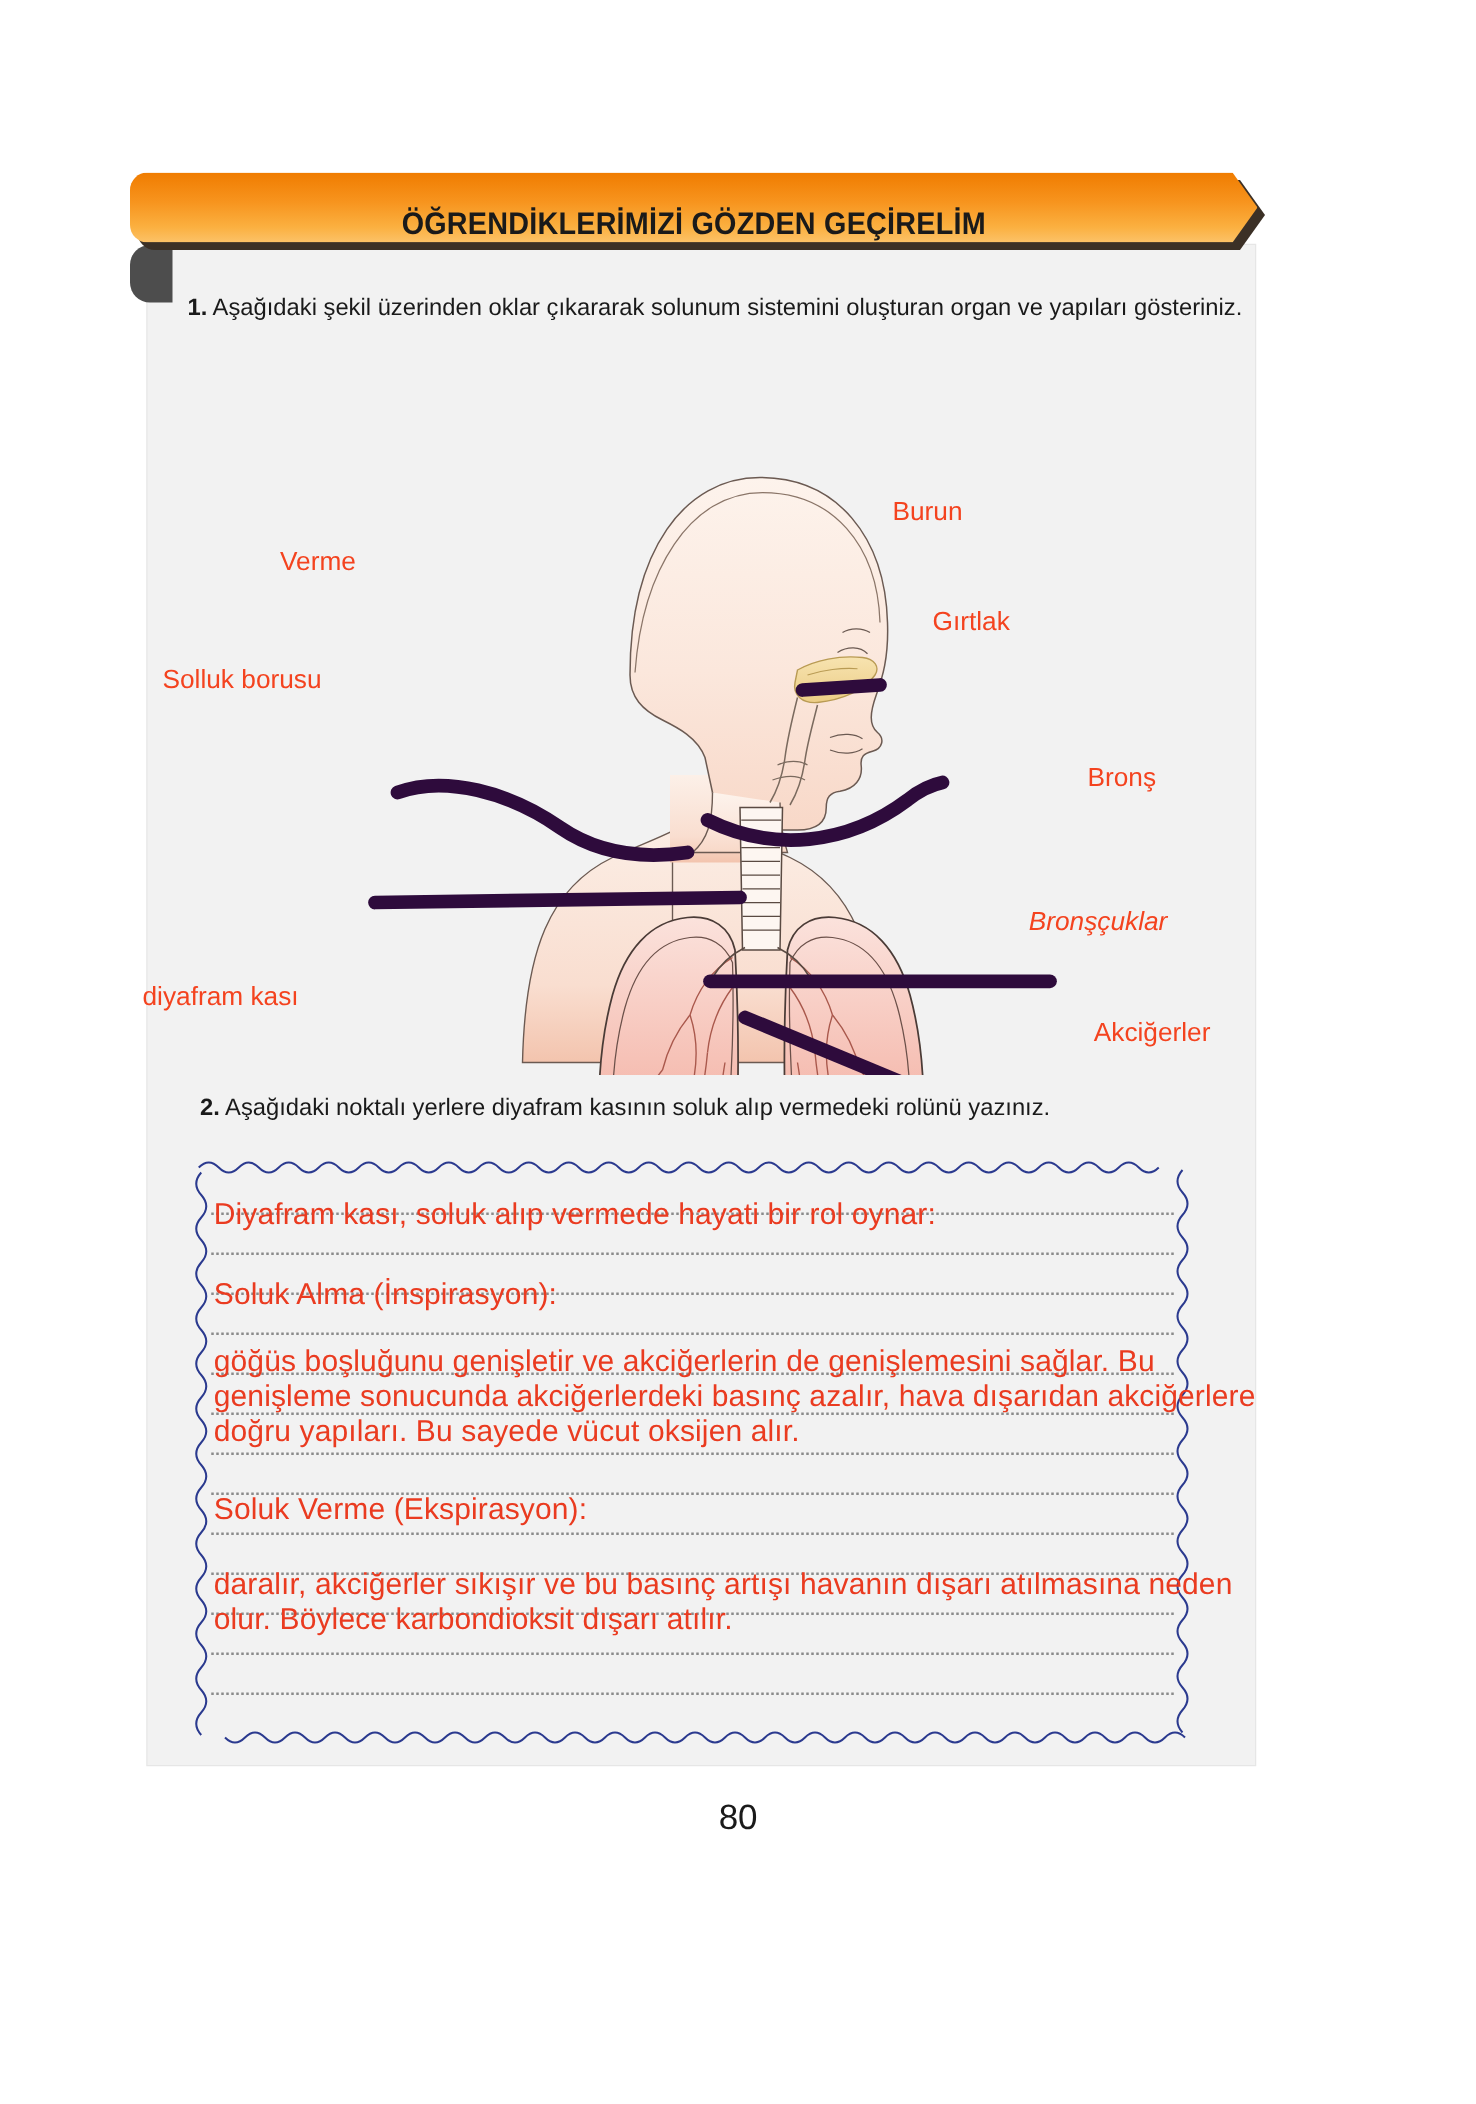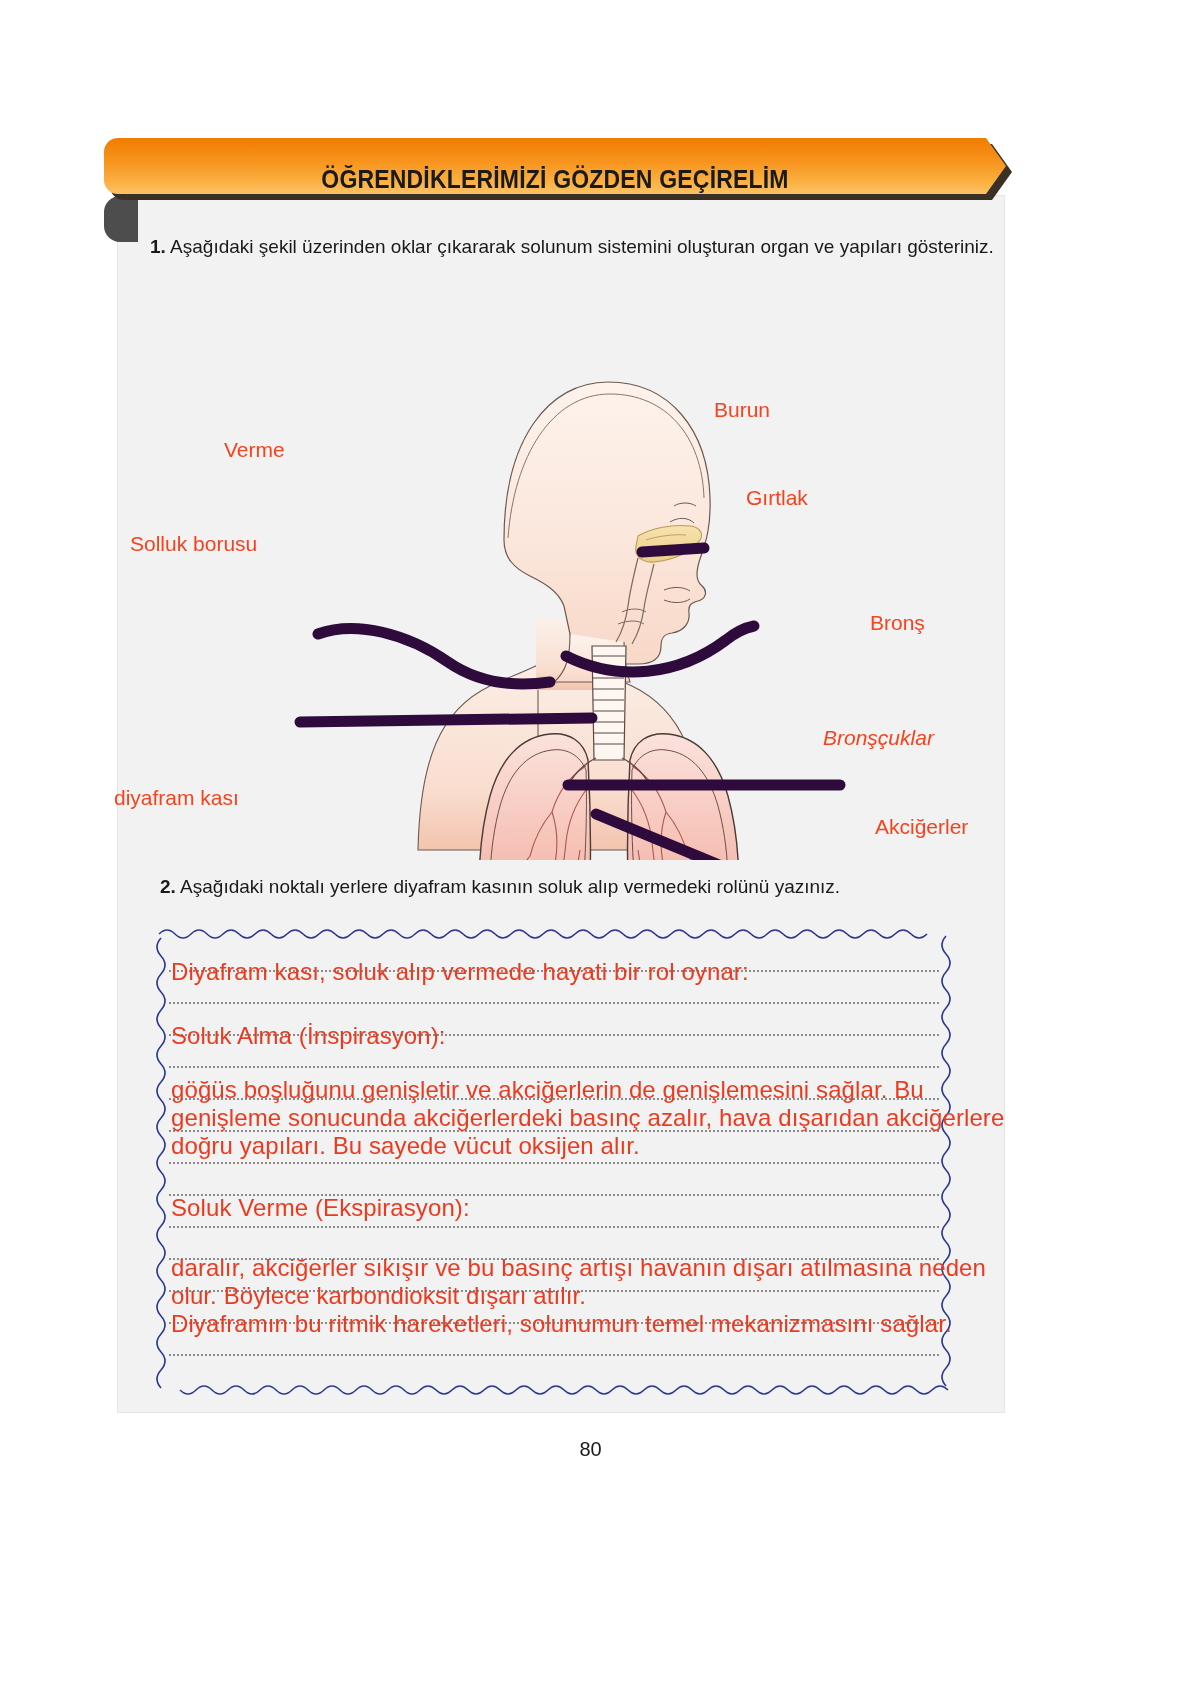--- a/index.html
+++ b/index.html
@@ -114,21 +114,21 @@
     white-space: nowrap;
     letter-spacing: .1px;
   }
 
   
   #page-number {
     position: absolute;
     left: 0; right: 0; top: 1438px;
     text-align: center;
     color: #1a1a1a;
-    font-size: 20px;
+    font-size: 28px;
   }
 </style>
 </head>
 <body>
 
 <div id="page"></div>
 <div id="page-tab"></div>
 
 <div id="ribbon-wrap">
   <div id="ribbon-shadow"></div>
@@ -374,17 +374,16 @@
     <span class="hand" style="top:10px">Diyafram kası, soluk alıp vermede hayati bir rol oynar:</span>
     <span class="hand" style="top:42px"></span>
     <span class="hand" style="top:74px">Soluk Alma (İnspirasyon):</span>
     <span class="hand" style="top:128px">göğüs boşluğunu genişletir ve akciğerlerin de genişlemesini sağlar. Bu</span>
     <span class="hand" style="top:156px">genişleme sonucunda akciğerlerdeki basınç azalır, hava dışarıdan akciğerlere</span>
     <span class="hand" style="top:184px">doğru yapıları. Bu sayede vücut oksijen alır.</span>
     <span class="hand" style="top:216px"></span>
     <span class="hand" style="top:246px">Soluk Verme (Ekspirasyon):</span>
     <span class="hand" style="top:306px">daralır, akciğerler sıkışır ve bu basınç artışı havanın dışarı atılmasına neden</span>
     <span class="hand" style="top:334px">olur. Böylece karbondioksit dışarı atılır.</span>
-    <span class="hand" style="top:362px">Diyaframın bu ritmik hareketleri, solunumun temel mekanizmasını sağlar.</span>
   </div>
 </div>
 
 <div id="page-number">80</div>
 
 </body></html>

